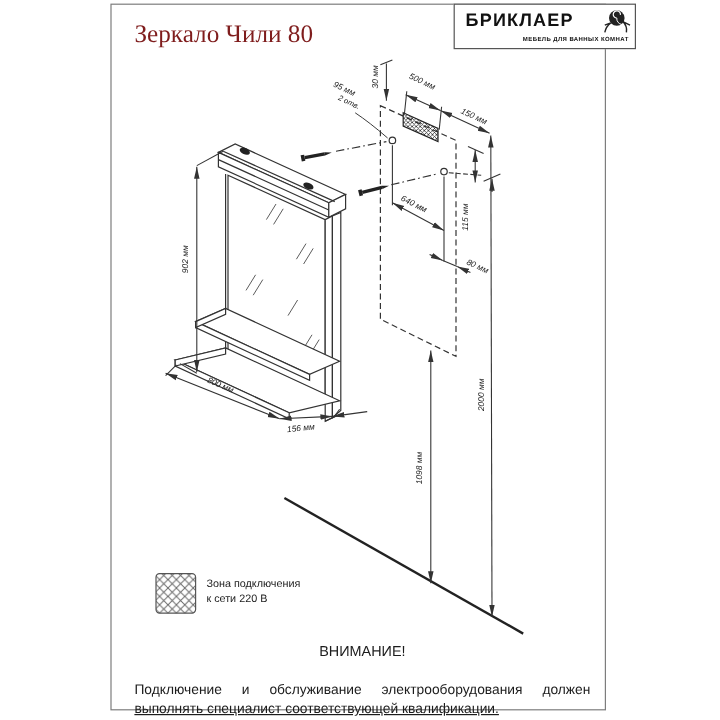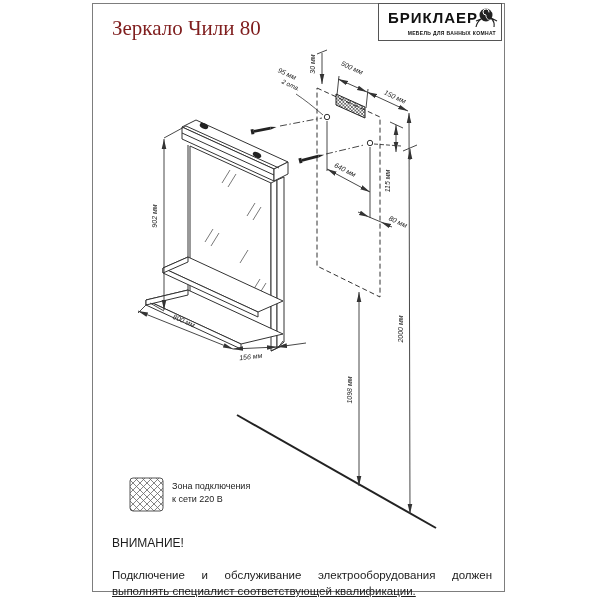--- a/index.html
+++ b/index.html
@@ -2,30 +2,30 @@
 <html><head>
 <meta charset="utf-8">
 <style>
   html,body{margin:0;padding:0;background:#fff;}
   #canvas{position:relative;width:600px;height:600px;background:#fff;overflow:hidden;
           font-family:"Liberation Sans",sans-serif;color:#1a1a1a;}
   .frame{position:absolute;left:92px;top:3px;width:413px;height:589px;
          border:1px solid #7d7d7d;background:#fff;box-sizing:border-box;}
   .title{position:absolute;left:112px;top:16px;font-family:"Liberation Serif",serif;
          font-weight:normal;font-size:21px;color:#7f1d1d;white-space:nowrap;}
-  .logo-box{position:absolute;left:378px;top:3px;width:124px;height:38px;
+  .logo-box{position:absolute;left:378px;top:3px;width:152px;height:38px;
             border:1px solid #555;box-sizing:border-box;background:#fff;padding-left:48px;}
   .brand{position:absolute;left:9px;top:5px;font-weight:bold;font-size:15px;
          letter-spacing:1px;color:#111;white-space:nowrap;}
   .rose{position:absolute;right:2px;top:1px;}
   .tagline{position:absolute;left:26px;right:5px;top:26px;font-size:5px;font-weight:bold;
            letter-spacing:.35px;color:#111;text-align:right;white-space:nowrap;}
   svg.draw{position:absolute;left:0;top:0;}
   .warn{position:absolute;left:112px;top:536px;width:380px;color:#1c1c1c;}
-  .wtitle{font-size:12px;line-height:15px;}
+  .wtitle{text-align:center;font-size:12px;line-height:15px;}
   .wl1{font-size:11.5px;line-height:16px;text-align:justify;text-align-last:justify;margin-top:16px;}
   .wl2{font-size:11.5px;line-height:16px;text-align:left;text-decoration:underline;}
   text.dim{font:italic 7px "Liberation Sans",sans-serif;fill:#222;}
   text.dim2{font:italic 6.3px "Liberation Sans",sans-serif;fill:#222;}
   text.leg{font:9px "Liberation Sans",sans-serif;fill:#222;}
 </style>
 </head>
 <body>
 
 <div id="canvas">

